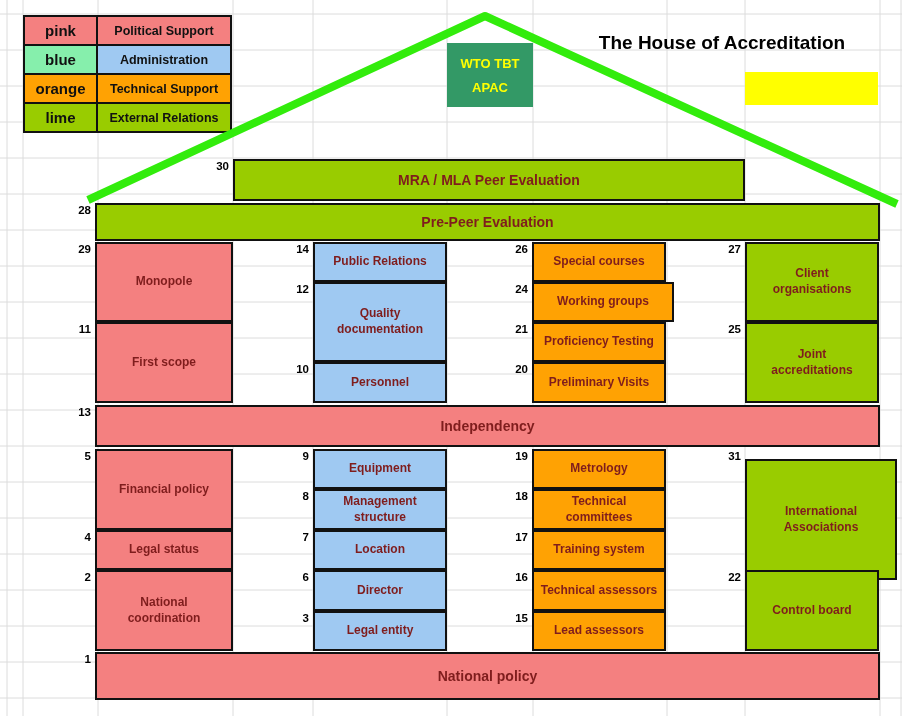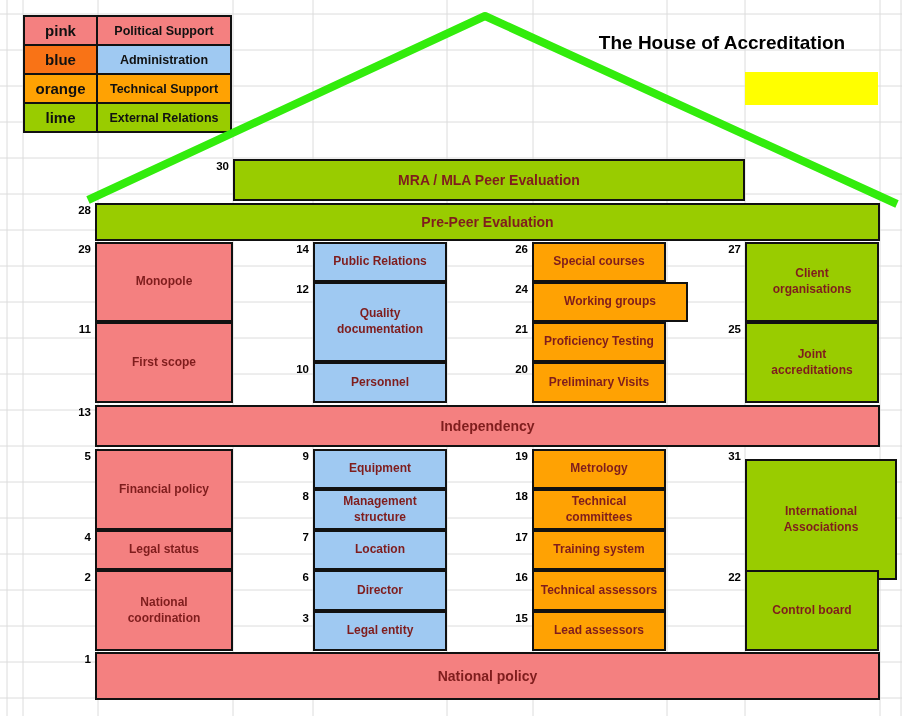--- a/index.html
+++ b/index.html
@@ -81,26 +81,30 @@
       <line x1="0" y1="590" x2="902" y2="590" stroke="#DCDCDC" stroke-width="1"></line>
       <line x1="0" y1="626" x2="902" y2="626" stroke="#DCDCDC" stroke-width="1"></line>
       <line x1="0" y1="662" x2="902" y2="662" stroke="#DCDCDC" stroke-width="1"></line>
       <line x1="0" y1="698" x2="902" y2="698" stroke="#DCDCDC" stroke-width="1"></line>
     </svg>
 
   <div class="abs" id="yellow-box" style="left: 745px; top: 72px; width: 133px; height: 33px; background: rgb(255, 255, 0);"></div>
 
   <div id="page-title" style="left:562px;top:32px;width:320px;">The House of Accreditation</div>
 
+  <div class="teal" id="apex-box" style="left: 447px; top: 43px; width: 86px; height: 64px; font-size: 13px; line-height: 1; background: rgb(51, 153, 102); color: rgb(255, 255, 0);">
+    <span style="margin-bottom:11px;">WTO TBT</span>
+    <span>APAC</span>
+  </div>
 
 
   <div id="legend">
       <div class="legend-cell legend-name" style="left: 23px; top: 15px; width: 75px; height: 31px; background: rgb(244, 128, 128);">pink</div>
       <div class="legend-cell legend-desc" style="left: 96px; top: 15px; width: 136px; height: 31px; background: rgb(244, 128, 128);">Political Support</div>
-      <div class="legend-cell legend-name" style="left: 23px; top: 44px; width: 75px; height: 31px; background: #f97316;">blue</div>
+      <div class="legend-cell legend-name" style="left: 23px; top: 44px; width: 75px; height: 31px; background: #86efac;">blue</div>
       <div class="legend-cell legend-desc" style="left: 96px; top: 44px; width: 136px; height: 31px; background: rgb(159, 201, 242);">Administration</div>
       <div class="legend-cell legend-name" style="left: 23px; top: 73px; width: 75px; height: 31px; background: rgb(255, 162, 3);">orange</div>
       <div class="legend-cell legend-desc" style="left: 96px; top: 73px; width: 136px; height: 31px; background: rgb(255, 162, 3);">Technical Support</div>
       <div class="legend-cell legend-name" style="left: 23px; top: 102px; width: 75px; height: 31px; background: rgb(153, 204, 0);">lime</div>
       <div class="legend-cell legend-desc" style="left: 96px; top: 102px; width: 136px; height: 31px; background: rgb(153, 204, 0);">External Relations</div>
     </div>
 
   <div id="nodes">
       <div class="node bar" style="left: 233px; top: 159px; width: 512px; height: 42px; background: rgb(153, 204, 0);">MRA / MLA Peer Evaluation</div>
       <div class="numlabel" style="left: 197px; top: 161px;">30</div>
@@ -134,21 +138,21 @@
 structure</div>
       <div class="numlabel" style="left: 277px; top: 491px;">8</div>
       <div class="node" style="left: 313px; top: 530px; width: 134px; height: 40px; background: rgb(159, 201, 242);">Location</div>
       <div class="numlabel" style="left: 277px; top: 532px;">7</div>
       <div class="node" style="left: 313px; top: 570px; width: 134px; height: 41px; background: rgb(159, 201, 242);">Director</div>
       <div class="numlabel" style="left: 277px; top: 572px;">6</div>
       <div class="node" style="left: 313px; top: 611px; width: 134px; height: 40px; background: rgb(159, 201, 242);">Legal entity</div>
       <div class="numlabel" style="left: 277px; top: 613px;">3</div>
       <div class="node" style="left: 532px; top: 242px; width: 134px; height: 40px; background: rgb(255, 162, 3);">Special courses</div>
       <div class="numlabel" style="left: 496px; top: 244px;">26</div>
-      <div class="node" style="left: 532px; top: 282px; width: 156px; height: 40px; background: rgb(255, 162, 3);">Working groups</div>
+      <div class="node" style="left: 532px; top: 282px; width: 142px; height: 40px; background: rgb(255, 162, 3);">Working groups</div>
       <div class="numlabel" style="left: 496px; top: 284px;">24</div>
       <div class="node" style="left: 532px; top: 322px; width: 134px; height: 40px; background: rgb(255, 162, 3);">Proficiency Testing</div>
       <div class="numlabel" style="left: 496px; top: 324px;">21</div>
       <div class="node" style="left: 532px; top: 362px; width: 134px; height: 41px; background: rgb(255, 162, 3);">Preliminary Visits</div>
       <div class="numlabel" style="left: 496px; top: 364px;">20</div>
       <div class="node" style="left: 532px; top: 449px; width: 134px; height: 40px; background: rgb(255, 162, 3);">Metrology</div>
       <div class="numlabel" style="left: 496px; top: 451px;">19</div>
       <div class="node" style="left: 532px; top: 489px; width: 134px; height: 41px; background: rgb(255, 162, 3);">Technical
 committees</div>
       <div class="numlabel" style="left: 496px; top: 491px;">18</div>

